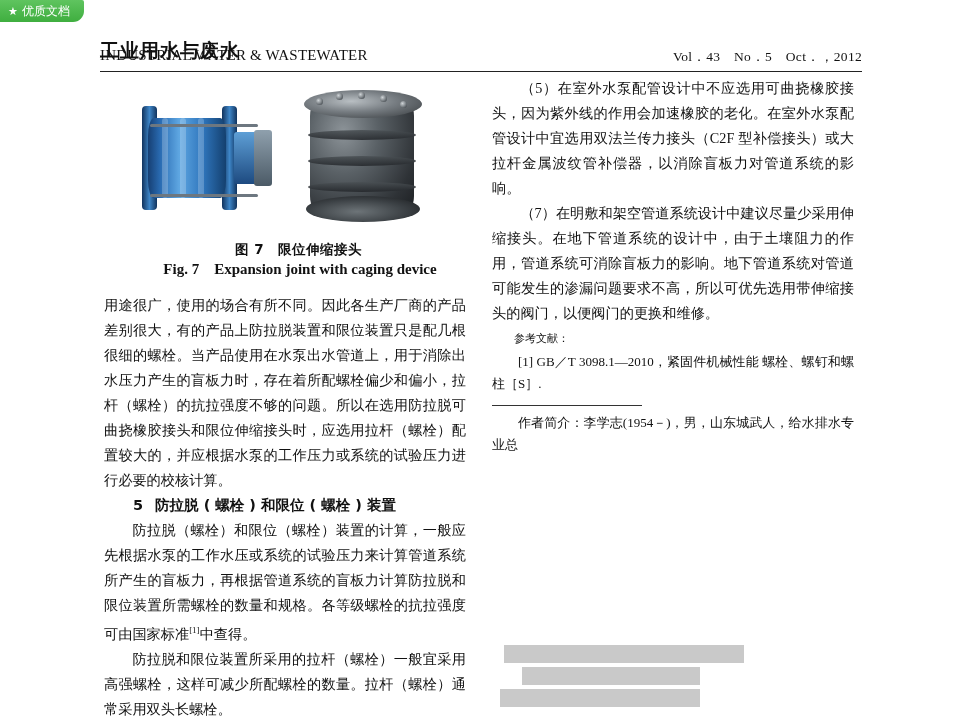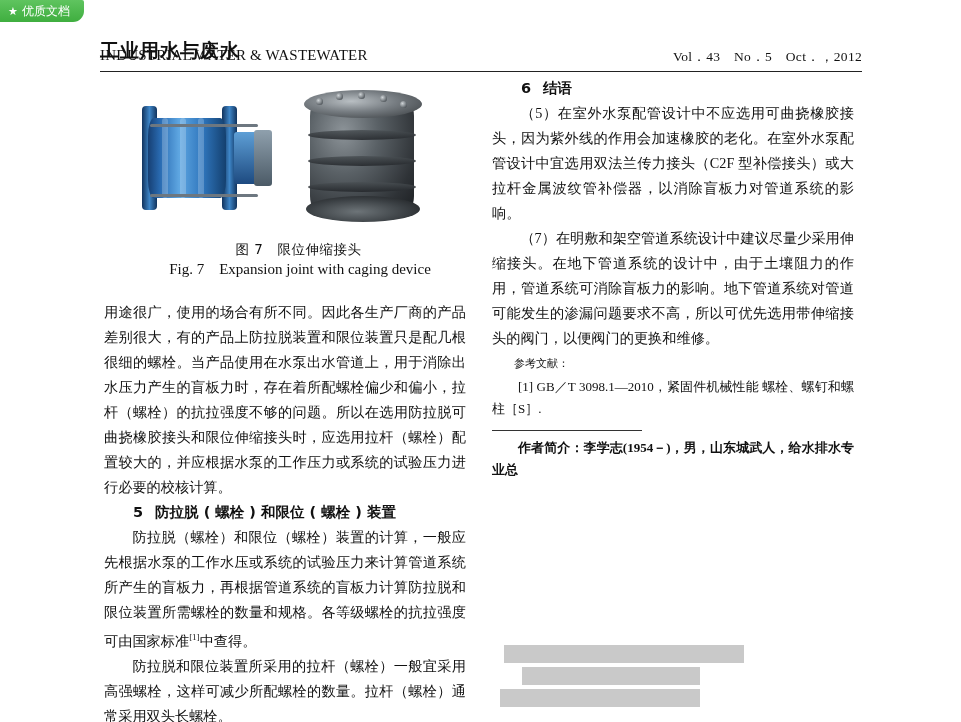--- a/index.html
+++ b/index.html
@@ -97,22 +97,23 @@
   .col.right { left: 492px; }
 
   .col p {
     margin: 0;
     text-indent: 2em;
   }
   .col p.noind { text-indent: 0; }
 
   
   .figure {
-    margin: 0 0 21px 0;
+    margin: 0 0 14px 0;
     text-align: center;
+    font-weight: bold;
   }
   .figwrap {
     height: 145px;
     position: relative;
     margin: 8px 0 10px 0;
   }
 
   
   .joint-blue {
     position: absolute;
@@ -241,21 +242,20 @@
   .shortrule {
     width: 150px;
     border-bottom: 1px solid #333;
     margin: 10px 0 6px 0;
   }
   .bio {
     font-size: 13px;
     line-height: 22px;
     text-indent: 0;
     margin: 0;
-    font-weight: bold;
   }
 
   
   .redact {
     position: absolute;
     background: #c9c9c9;
     filter: blur(0.4px);
   }
   .r1 { left: 504px; top: 645px; width: 240px; height: 18px; }
   .r2 { left: 522px; top: 667px; width: 178px; height: 18px; }
@@ -322,23 +322,20 @@
       <span class="num">5</span><span>防拉脱 ( 螺栓 ) 和限位 ( 螺栓 ) 装置</span>
     </p>
 
     <p><span>防拉脱（螺栓）和限位（螺栓）装置的计算，一般应先根据水泵的工作水压或系统的试验压力来计算管道系统所产生的盲板力，再根据管道系统的盲板力计算防拉脱和限位装置所需螺栓的数量和规格。各等级螺栓的抗拉强度可由国家标准</span><sup>[1]</sup><span>中查得。</span></p>
 
     <p>防拉脱和限位装置所采用的拉杆（螺栓）一般宜采用高强螺栓，这样可减少所配螺栓的数量。拉杆（螺栓）通常采用双头长螺栓。</p>
   </div>
 
   <div class="col right">
 
-    <p class="sec">
-      <span class="num">6</span><span>结语</span>
-    </p>
 
     <p>（5）在室外水泵配管设计中不应选用可曲挠橡胶接头，因为紫外线的作用会加速橡胶的老化。在室外水泵配管设计中宜选用双法兰传力接头（C2F 型补偿接头）或大拉杆金属波纹管补偿器，以消除盲板力对管道系统的影响。</p>
     <p>（7）在明敷和架空管道系统设计中建议尽量少采用伸缩接头。在地下管道系统的设计中，由于土壤阻力的作用，管道系统可消除盲板力的影响。地下管道系统对管道可能发生的渗漏问题要求不高，所以可优先选用带伸缩接头的阀门，以便阀门的更换和维修。</p>
 
     <p class="refhead">参考文献：</p>
     <p class="refitem">[1] GB／T 3098.1—2010，紧固件机械性能 螺栓、螺钉和螺柱［S］.</p>
 
     <div class="shortrule"></div>
 
     <p class="bio">作者简介：李学志(1954－)，男，山东城武人，给水排水专业总</p>

